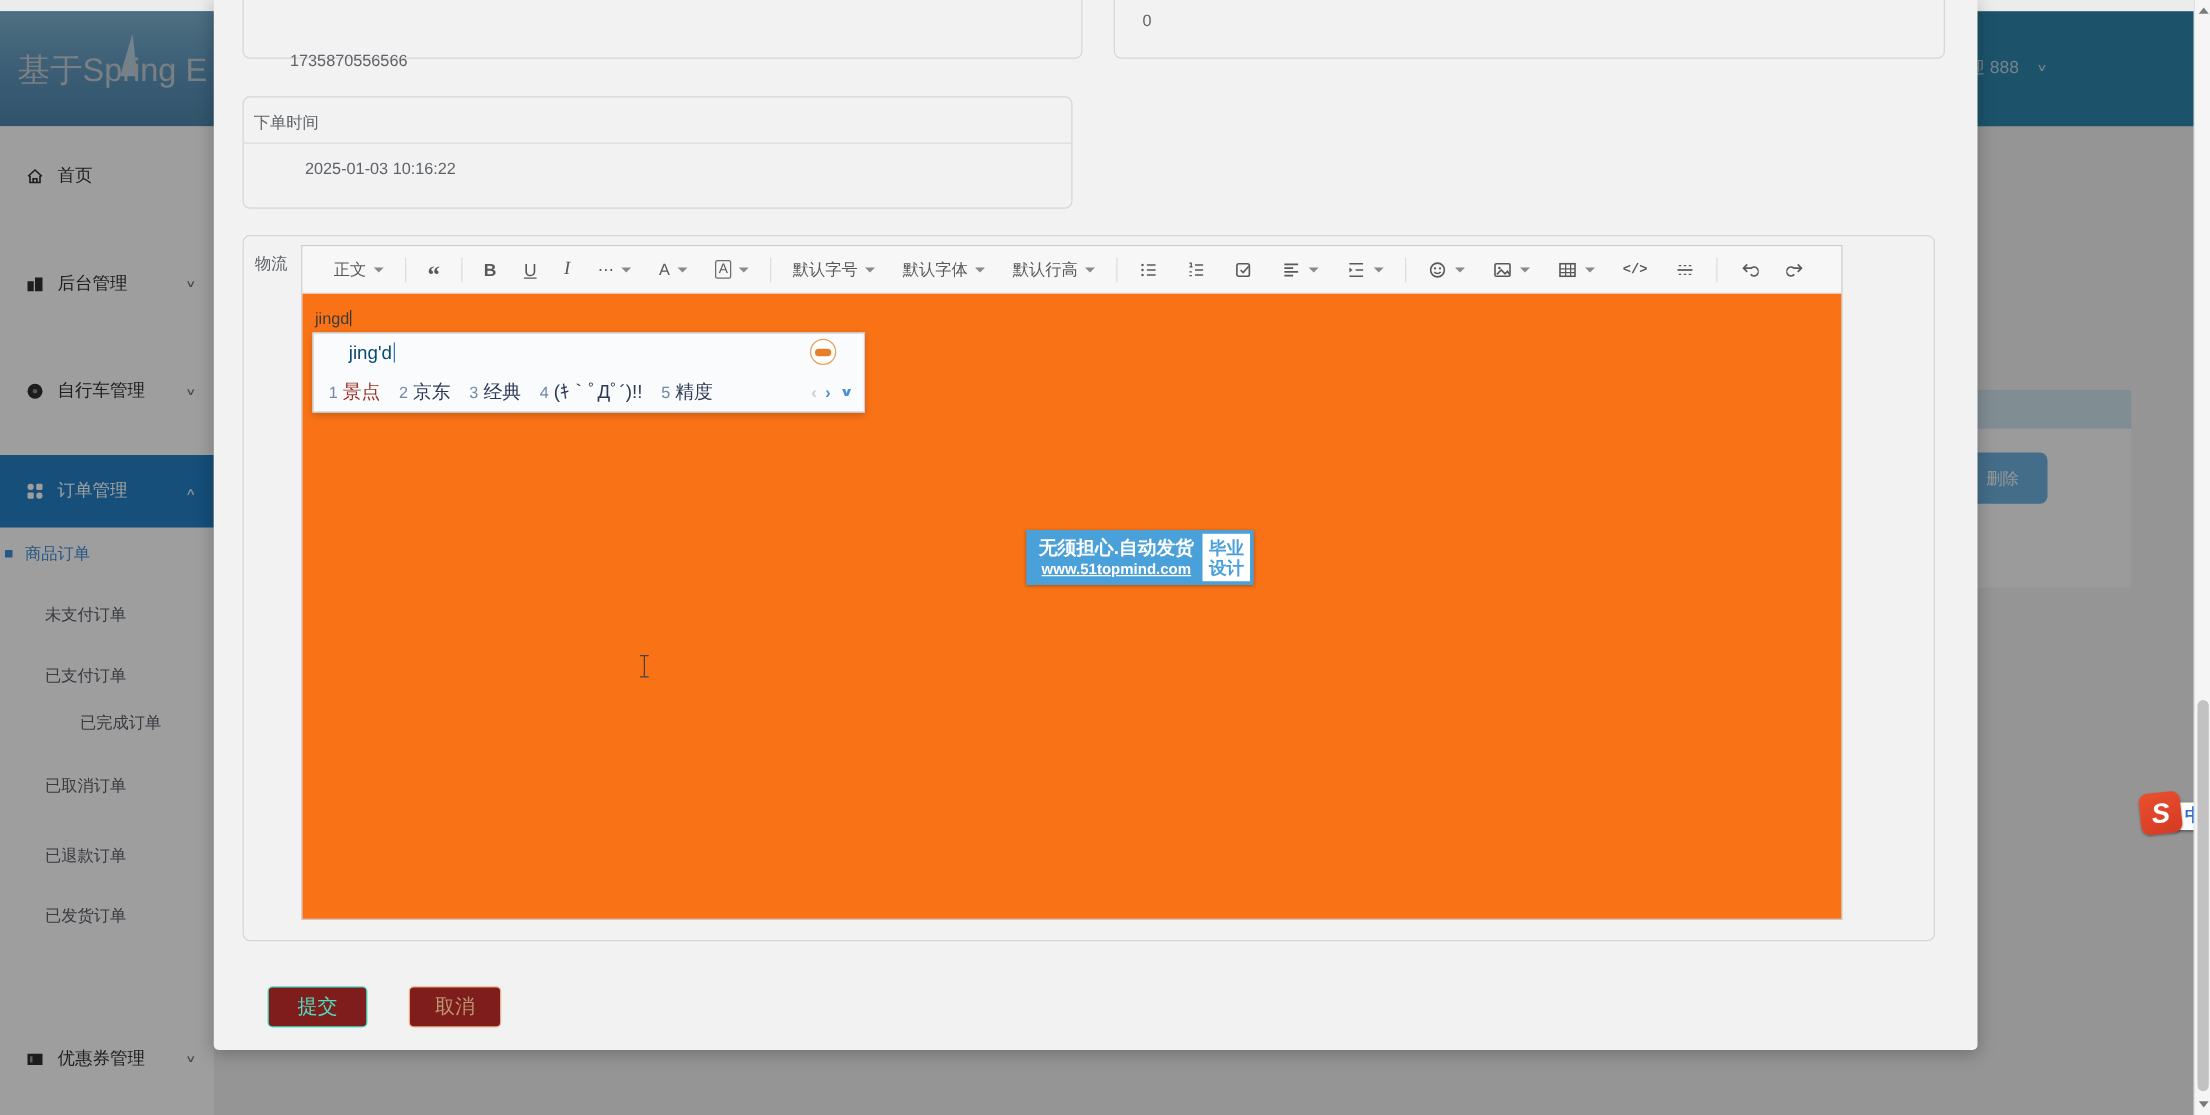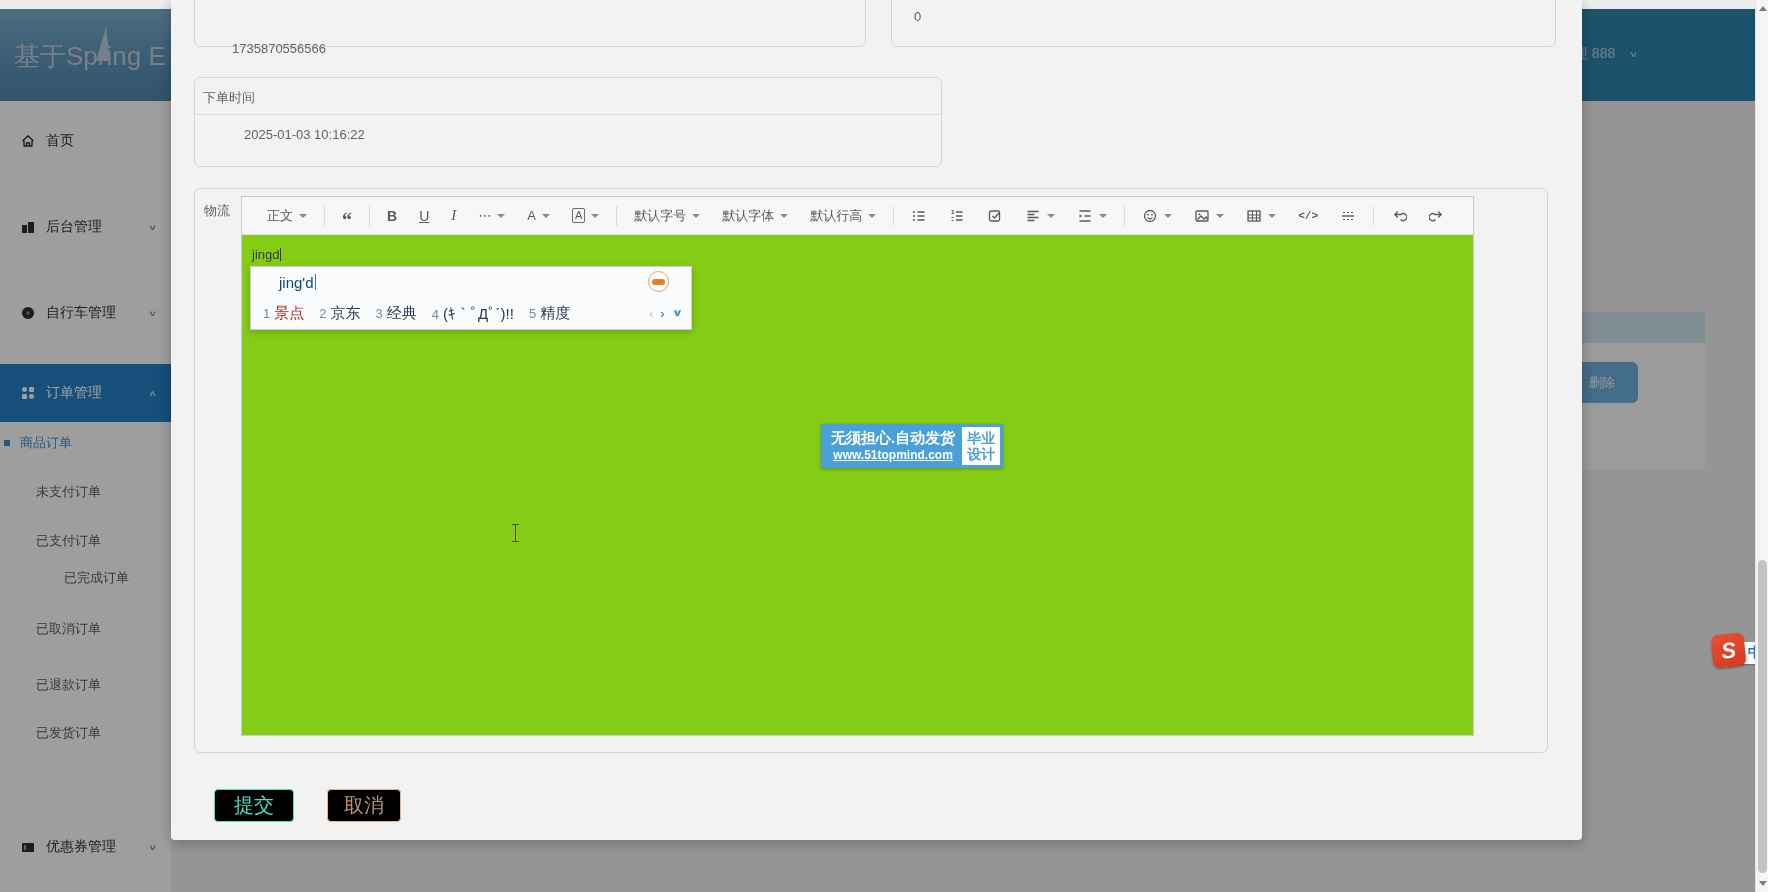--- a/index.html
+++ b/index.html
@@ -47,25 +47,25 @@
   .tb-item{display:flex;align-items:center;gap:4px;color:#595959;font-size:13px;padding:0 11px;height:26px;cursor:default;}
   .tb-item svg{display:block;}
   .tb-sep{width:1px;height:20px;background:#ddd;margin:0 6px;}
   .caret{width:0;height:0;border-left:4px solid transparent;border-right:4px solid transparent;border-top:4px solid #8a8a8a;margin-left:2px;}
   .g-b{font-weight:bold;font-size:14px;}
   .g-u{text-decoration:underline;font-size:14px;}
   .g-i{font-style:italic;font-family:"Liberation Serif",serif;font-size:15px;}
   .g-q{font-family:"Liberation Serif",serif;font-weight:bold;font-size:20px;line-height:10px;padding-top:8px;}
   .g-code{font-family:"Liberation Mono",monospace;font-size:11px;font-weight:bold;}
   .abox{border:1px solid #6d6d6d;border-radius:2px;padding:0 2px;font-size:11px;line-height:13px;}
-  .ed-content{position:absolute;left:0;top:38px;right:0;bottom:0;background:#84cc16;text-align:right;}
+  .ed-content{position:absolute;left:0;top:38px;right:0;bottom:0;background:#f97316;text-align:right;}
   .composition{position:absolute;left:10px;top:12px;font-size:13px;color:#3c3c3c;}
   .caret-line{display:inline-block;width:1px;height:13px;background:#333;vertical-align:-2px;margin-left:1px;}
   
-  .btn{position:absolute;height:33px;border-radius:4px;background:#000000;font-size:20px;display:flex;align-items:center;justify-content:center;}
+  .btn{position:absolute;height:33px;border-radius:4px;background:#7f1d1d;font-size:16px;display:flex;align-items:center;justify-content:center;}
   .btn-submit{left:43px;top:789px;width:80px;border:1px solid #4ce0c2;color:#4ce0c2;}
   .btn-cancel{left:156px;top:789px;width:74px;border:1px solid #e6b28b;color:#bc9673;}
   
   .ime{position:absolute;left:250px;top:266px;width:442px;z-index:20;background:#fafbfd;border:1px solid #c8d3df;
     box-shadow:0 2px 6px rgba(0,0,0,.22);}
   .ime-r1{position:relative;height:30px;display:flex;align-items:center;padding-left:28px;}
   .ime-comp{font-size:15px;color:#0c4a6e;}
   .ime-caret{display:inline-block;width:1px;height:16px;background:#2f7cc0;margin-left:1px;vertical-align:-3px;}
   .ime-robot{position:absolute;right:22px;top:4px;width:21px;height:21px;border-radius:50%;background:#fff;border:1px solid #e8a15c;}
   .ime-robot i{position:absolute;left:3px;top:7px;width:13px;height:6px;background:#e87f28;border-radius:3px;display:block;}
@@ -195,21 +195,21 @@
   <div class="dialog">
 
     <div class="fieldset" style="left:23px;top:-34px;width:672px;height:81px;">
       <div class="fv" style="left:37px;top:34px;margin-top:40px;">1735870556566</div>
     </div>
 
     <div class="fieldset" style="left:720px;top:-34px;width:665px;height:81px;">
       <div class="fv" style="left:22px;top:42px;">0</div>
     </div>
 
-    <div class="fieldset" style="left:23px;top:77px;width:748px;height:90px;">
+    <div class="fieldset" style="left:23px;top:77px;width:664px;height:90px;">
       <div class="flabel" style="left:8px;top:11px;">下单时间</div>
       <div class="fdiv" style="top:36px;"></div>
       <div class="fv" style="left:37px;top:49px;margin-left:12px;">2025-01-03 10:16:22</div>
     </div>
 
     <div class="fieldset" style="left:23px;top:188px;width:1354px;height:565px;">
       <div class="flabel" style="left:9px;top:13px;">物流</div>
       <div class="editor">
         <div class="toolbar" id="toolbar">
             <div class="tb-item">

